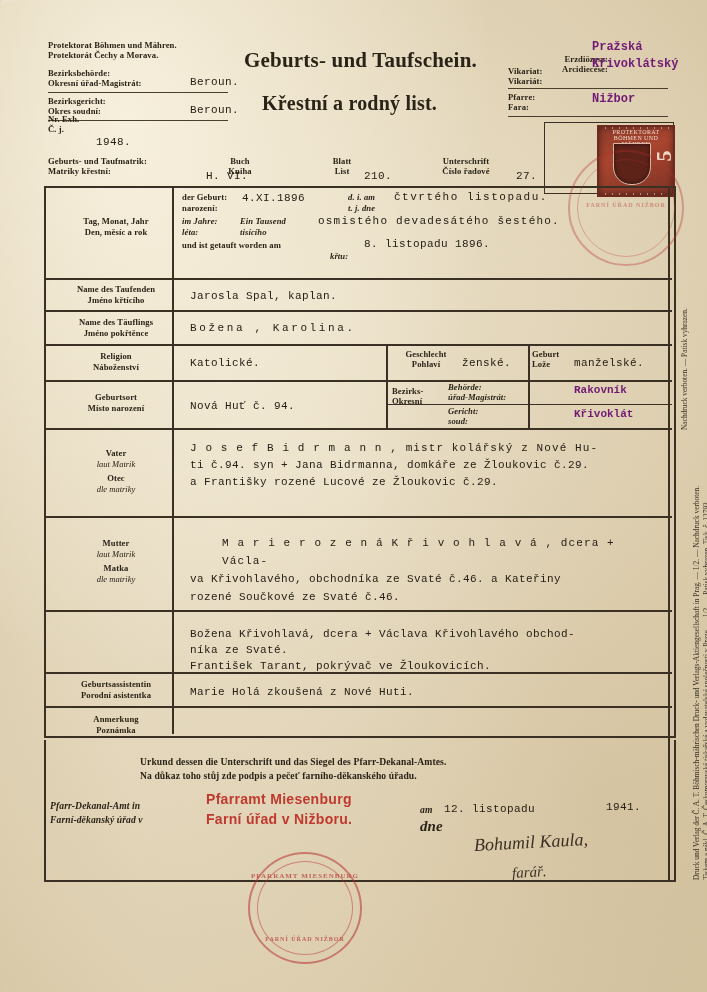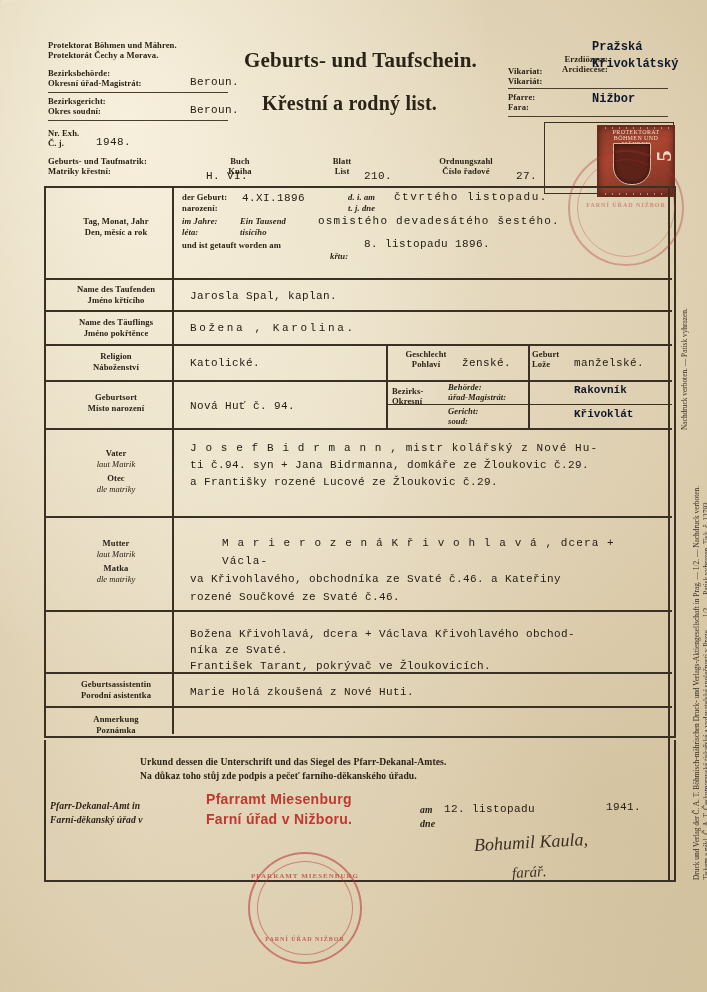--- a/index.html
+++ b/index.html
@@ -33,21 +33,21 @@
   .ger{font-family:"Liberation Serif", serif;font-weight:bold;}
   .cz{font-family:"Liberation Serif", serif;font-weight:bold;}
   .tiny{font-size:8.5px;line-height:10px;}
   .lbl-ger{font-size:8.6px;font-weight:bold;letter-spacing:.1px;}
   .lbl-cz{font-size:8.6px;font-weight:bold;letter-spacing:.1px;}
   .hand{
     font-family:"Liberation Mono", monospace;
     font-size:11px;color:#262017;letter-spacing:.4px;
   }
   .hand.sp{letter-spacing:2.6px;}
-  .red{color:#0f172a;font-family:"Liberation Mono", monospace;font-weight:bold;}
+  .red{color:#701a75;font-family:"Liberation Mono", monospace;font-weight:bold;}
   .title1{font-size:21px;font-weight:bold;letter-spacing:.2px;}
   .title2{font-size:20px;font-weight:bold;letter-spacing:.2px;}
 
   
   #frame{position:absolute;left:44px;top:186px;width:628px;height:548px;border:2px solid #3a3124;}
   #frame2{position:absolute;left:44px;top:740px;width:628px;height:140px;border:2px solid #3a3124;border-top:none;}
   .vline{position:absolute;background:#3a3124;width:1.5px;}
   .hline{position:absolute;background:#3a3124;height:1.5px;}
 
   .cellLabel{position:absolute;text-align:center;width:140px;}
@@ -118,21 +118,21 @@
   <div class="blk hand" style="left:190px;top:76px;">Beroun.</div>
   <div class="hline" style="left:48px;top:92px;width:180px;height:1px;background:#4a3f2d;"></div>
 
   <div class="blk" style="left:48px;top:96px;width:180px;">
     <div class="lbl-ger">Bezirksgericht:</div>
     <div class="lbl-cz">Okres soudní:</div>
   </div>
   <div class="blk hand" style="left:190px;top:104px;">Beroun.</div>
   <div class="hline" style="left:48px;top:120px;width:180px;height:1px;background:#4a3f2d;"></div>
 
-  <div class="blk" style="left:48px;top:128px;width:120px;">
+  <div class="blk" style="left:48px;top:114px;width:120px;">
     <div class="lbl-ger">Nr. Exh.</div>
     <div class="lbl-cz">Č. j.</div>
   </div>
   <div class="blk hand" style="left:96px;top:136px;">1948.</div>
 
   <div class="blk title1 ger" style="left:244px;top:48px;">Geburts- und Taufschein.</div>
   <div class="blk title2 cz" style="left:262px;top:92px;">Křestní a rodný list.</div>
 
   <div class="blk" style="left:508px;top:54px;width:100px;text-align:right;">
     <div class="lbl-ger">Erzdiözese:</div>
@@ -172,21 +172,21 @@
   </div>
   <div class="blk hand" style="left:206px;top:170px;">H.   VI.</div>
 
   <div class="blk" style="left:320px;top:156px;width:44px;text-align:center;">
     <div class="lbl-ger">Blatt</div>
     <div class="lbl-cz">List</div>
   </div>
   <div class="blk hand" style="left:364px;top:170px;">210.</div>
 
   <div class="blk" style="left:416px;top:156px;width:100px;text-align:center;">
-    <div class="lbl-ger">Ordnungszahl</div>
+    <div class="lbl-ger">Unterschrift</div>
     <div class="lbl-cz">Číslo řadové</div>
   </div>
   <div class="blk hand" style="left:516px;top:170px;">27.</div>
 
   <div id="frame"></div>
   <div id="frame2"></div>
 
   <div class="vline" style="left:172px;top:186px;height:548px;"></div>
 
   <div class="hline" style="left:44px;top:278px;width:628px;"></div>
@@ -329,21 +329,21 @@
   <div class="blk lbl-ger" style="left:140px;top:756px;font-size:9.6px;">Urkund dessen die Unterschrift und das Siegel des Pfarr-Dekanal-Amtes.</div>
   <div class="blk lbl-cz" style="left:140px;top:770px;font-size:9.6px;">Na důkaz toho stůj zde podpis a pečeť farního-děkanského úřadu.</div>
 
   <div class="blk lbl-ger" style="left:50px;top:800px;font-size:9.6px;font-style:italic;">Pfarr-Dekanal-Amt in</div>
   <div class="blk lbl-cz" style="left:50px;top:814px;font-size:9.6px;font-style:italic;">Farní-děkanský úřad v</div>
 
   <div class="blk pfarr" style="left:206px;top:791px;">Pfarramt Miesenburg</div>
   <div class="blk pfarr" style="left:206px;top:811px;">Farní úřad v Nižboru.</div>
 
   <div class="blk lbl-ger" style="left:420px;top:804px;font-size:9.6px;font-style:italic;">am</div>
-  <div class="blk lbl-cz" style="left:420px;top:818px;font-size:10px;font-style:italic;">dne</div>
+  <div class="blk lbl-cz" style="left:420px;top:818px;font-size:15px;font-style:italic;">dne</div>
   <div class="blk hand" style="left:444px;top:803px;">12. listopadu</div>
   <div class="blk hand" style="left:606px;top:801px;">1941.</div>
 
   <div class="blk signature" style="left:474px;top:832px;">Bohumil Kaula,</div>
   <div class="blk signature" style="left:512px;top:864px;font-size:15px;">farář.</div>
 
   <div class="seal" style="left:248px;top:852px;width:110px;height:108px;">
     <div class="sealtxt" style="top:18px;">PFARRAMT MIESENBURG</div>
     <div class="sealtxt" style="top:82px;font-size:6px;">FARNÍ ÚŘAD NIŽBOR</div>
   </div>

